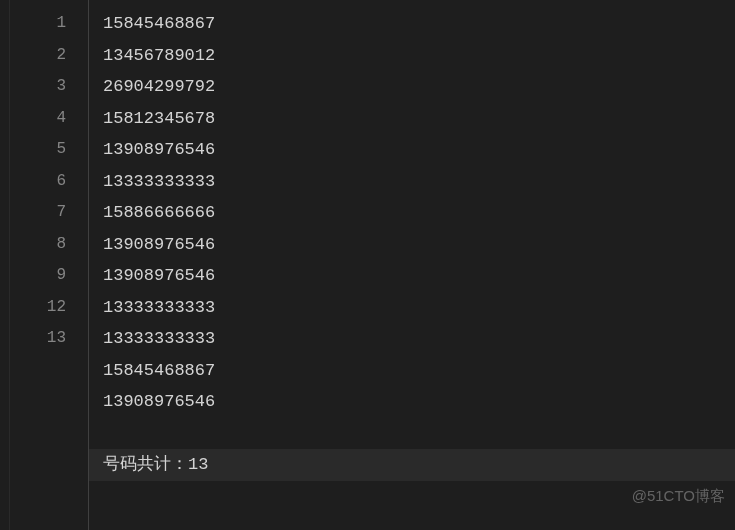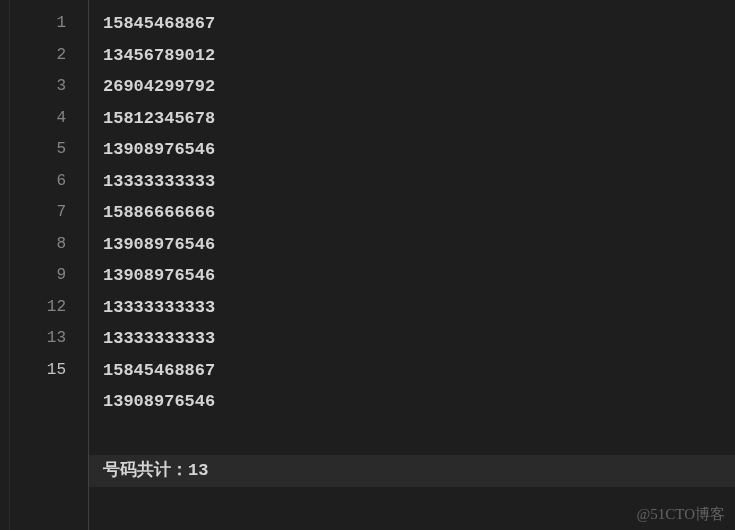--- a/index.html
+++ b/index.html
@@ -51,33 +51,31 @@
       position: relative;
       border-left: 1px solid #404040;
     }
     .code-line {
       height: 31.5px;
       line-height: 31.5px;
       padding-left: 14px;
       color: #d4d4d4;
       font-size: 17px;
       white-space: pre;
-      font-weight: bold;
     }
     .code-line.active {
       background: #2a2a2a;
-      margin-top: 6px;
     }
     .watermark {
       position: absolute;
-      bottom: 6px;
+      bottom: 24px;
       right: 10px;
       color: #757575;
       font-size: 15px;
-      font-family: Liberation Serif, serif;
+      font-family: Liberation Sans, sans-serif;
       opacity: 0.8;
     }
     .top-strip {
       position: absolute;
       top: 0;
       left: 330px;
       width: 120px;
       height: 2px;
       background: #3a3a3a;
     }
@@ -94,21 +92,20 @@
       <div class="line-number">2</div>
       <div class="line-number">3</div>
       <div class="line-number">4</div>
       <div class="line-number">5</div>
       <div class="line-number">6</div>
       <div class="line-number">7</div>
       <div class="line-number">8</div>
       <div class="line-number">9</div>
       <div class="line-number">12</div>
       <div class="line-number">13</div>
-      <div class="line-number active">15</div>
     </div>
   <div class="content-area" id="content">
       <div class="code-line">15845468867</div>
       <div class="code-line">13456789012</div>
       <div class="code-line">26904299792</div>
       <div class="code-line">15812345678</div>
       <div class="code-line">13908976546</div>
       <div class="code-line">13333333333</div>
       <div class="code-line">15886666666</div>
       <div class="code-line">13908976546</div>

